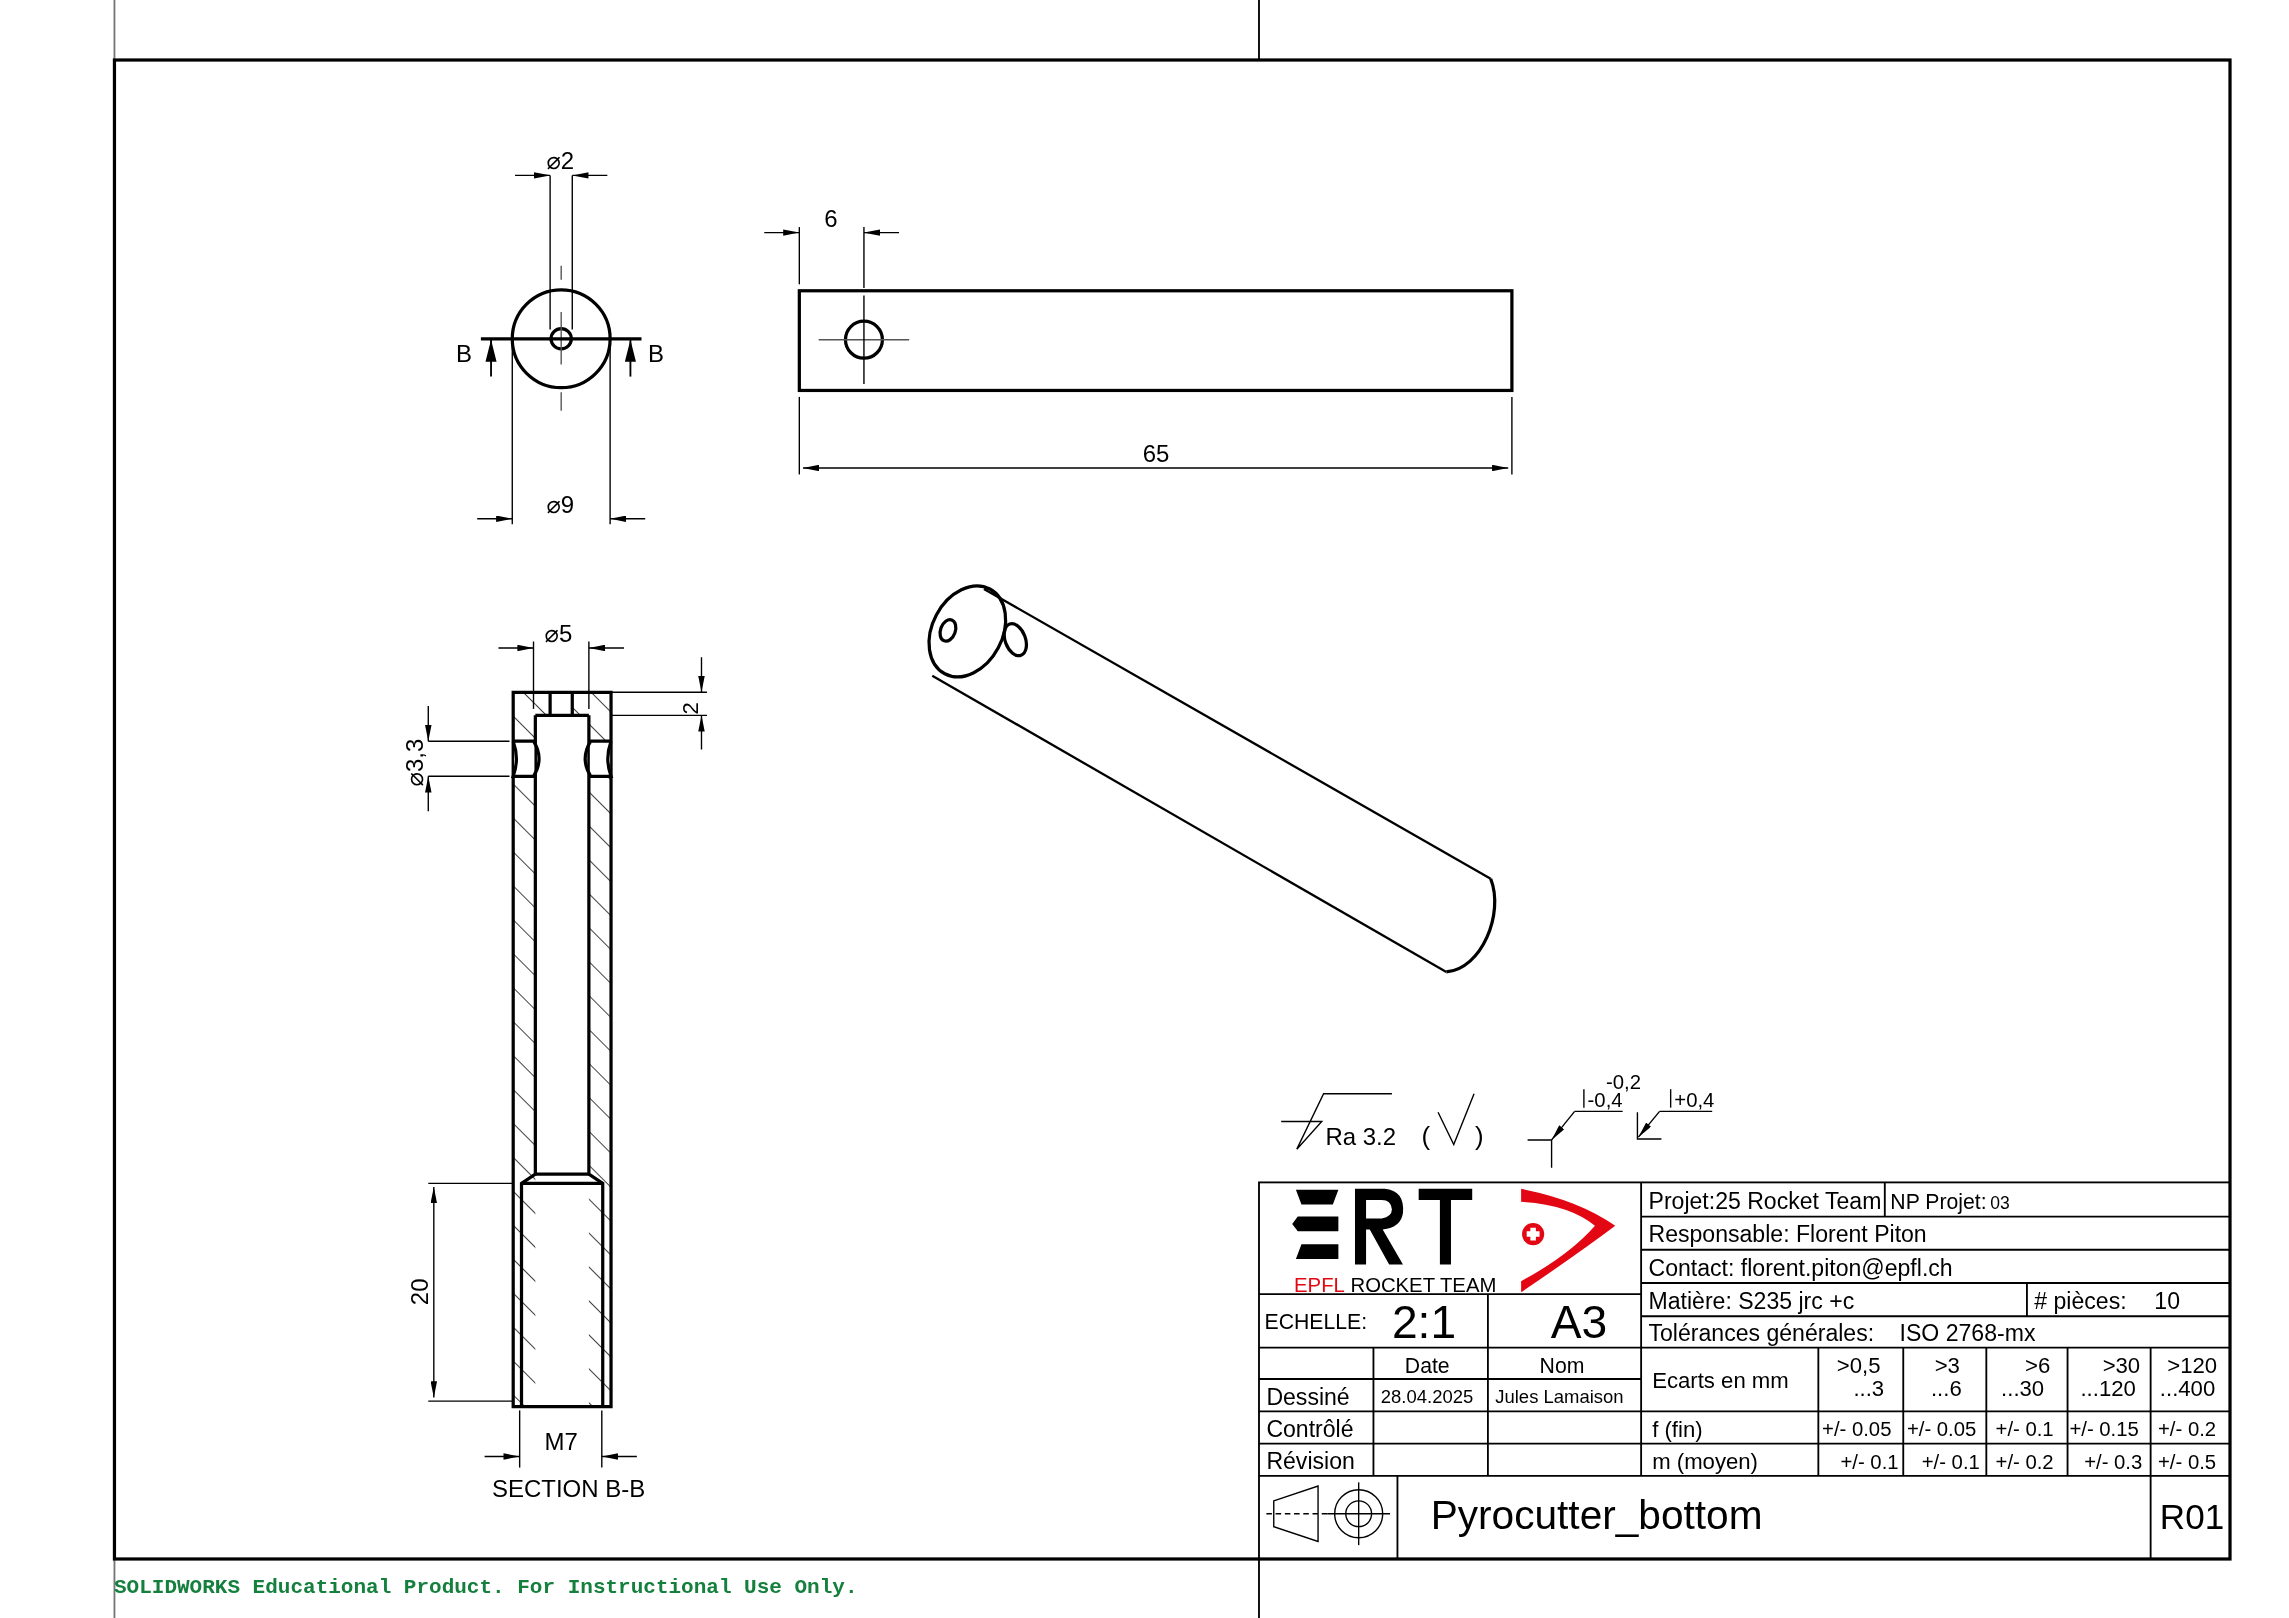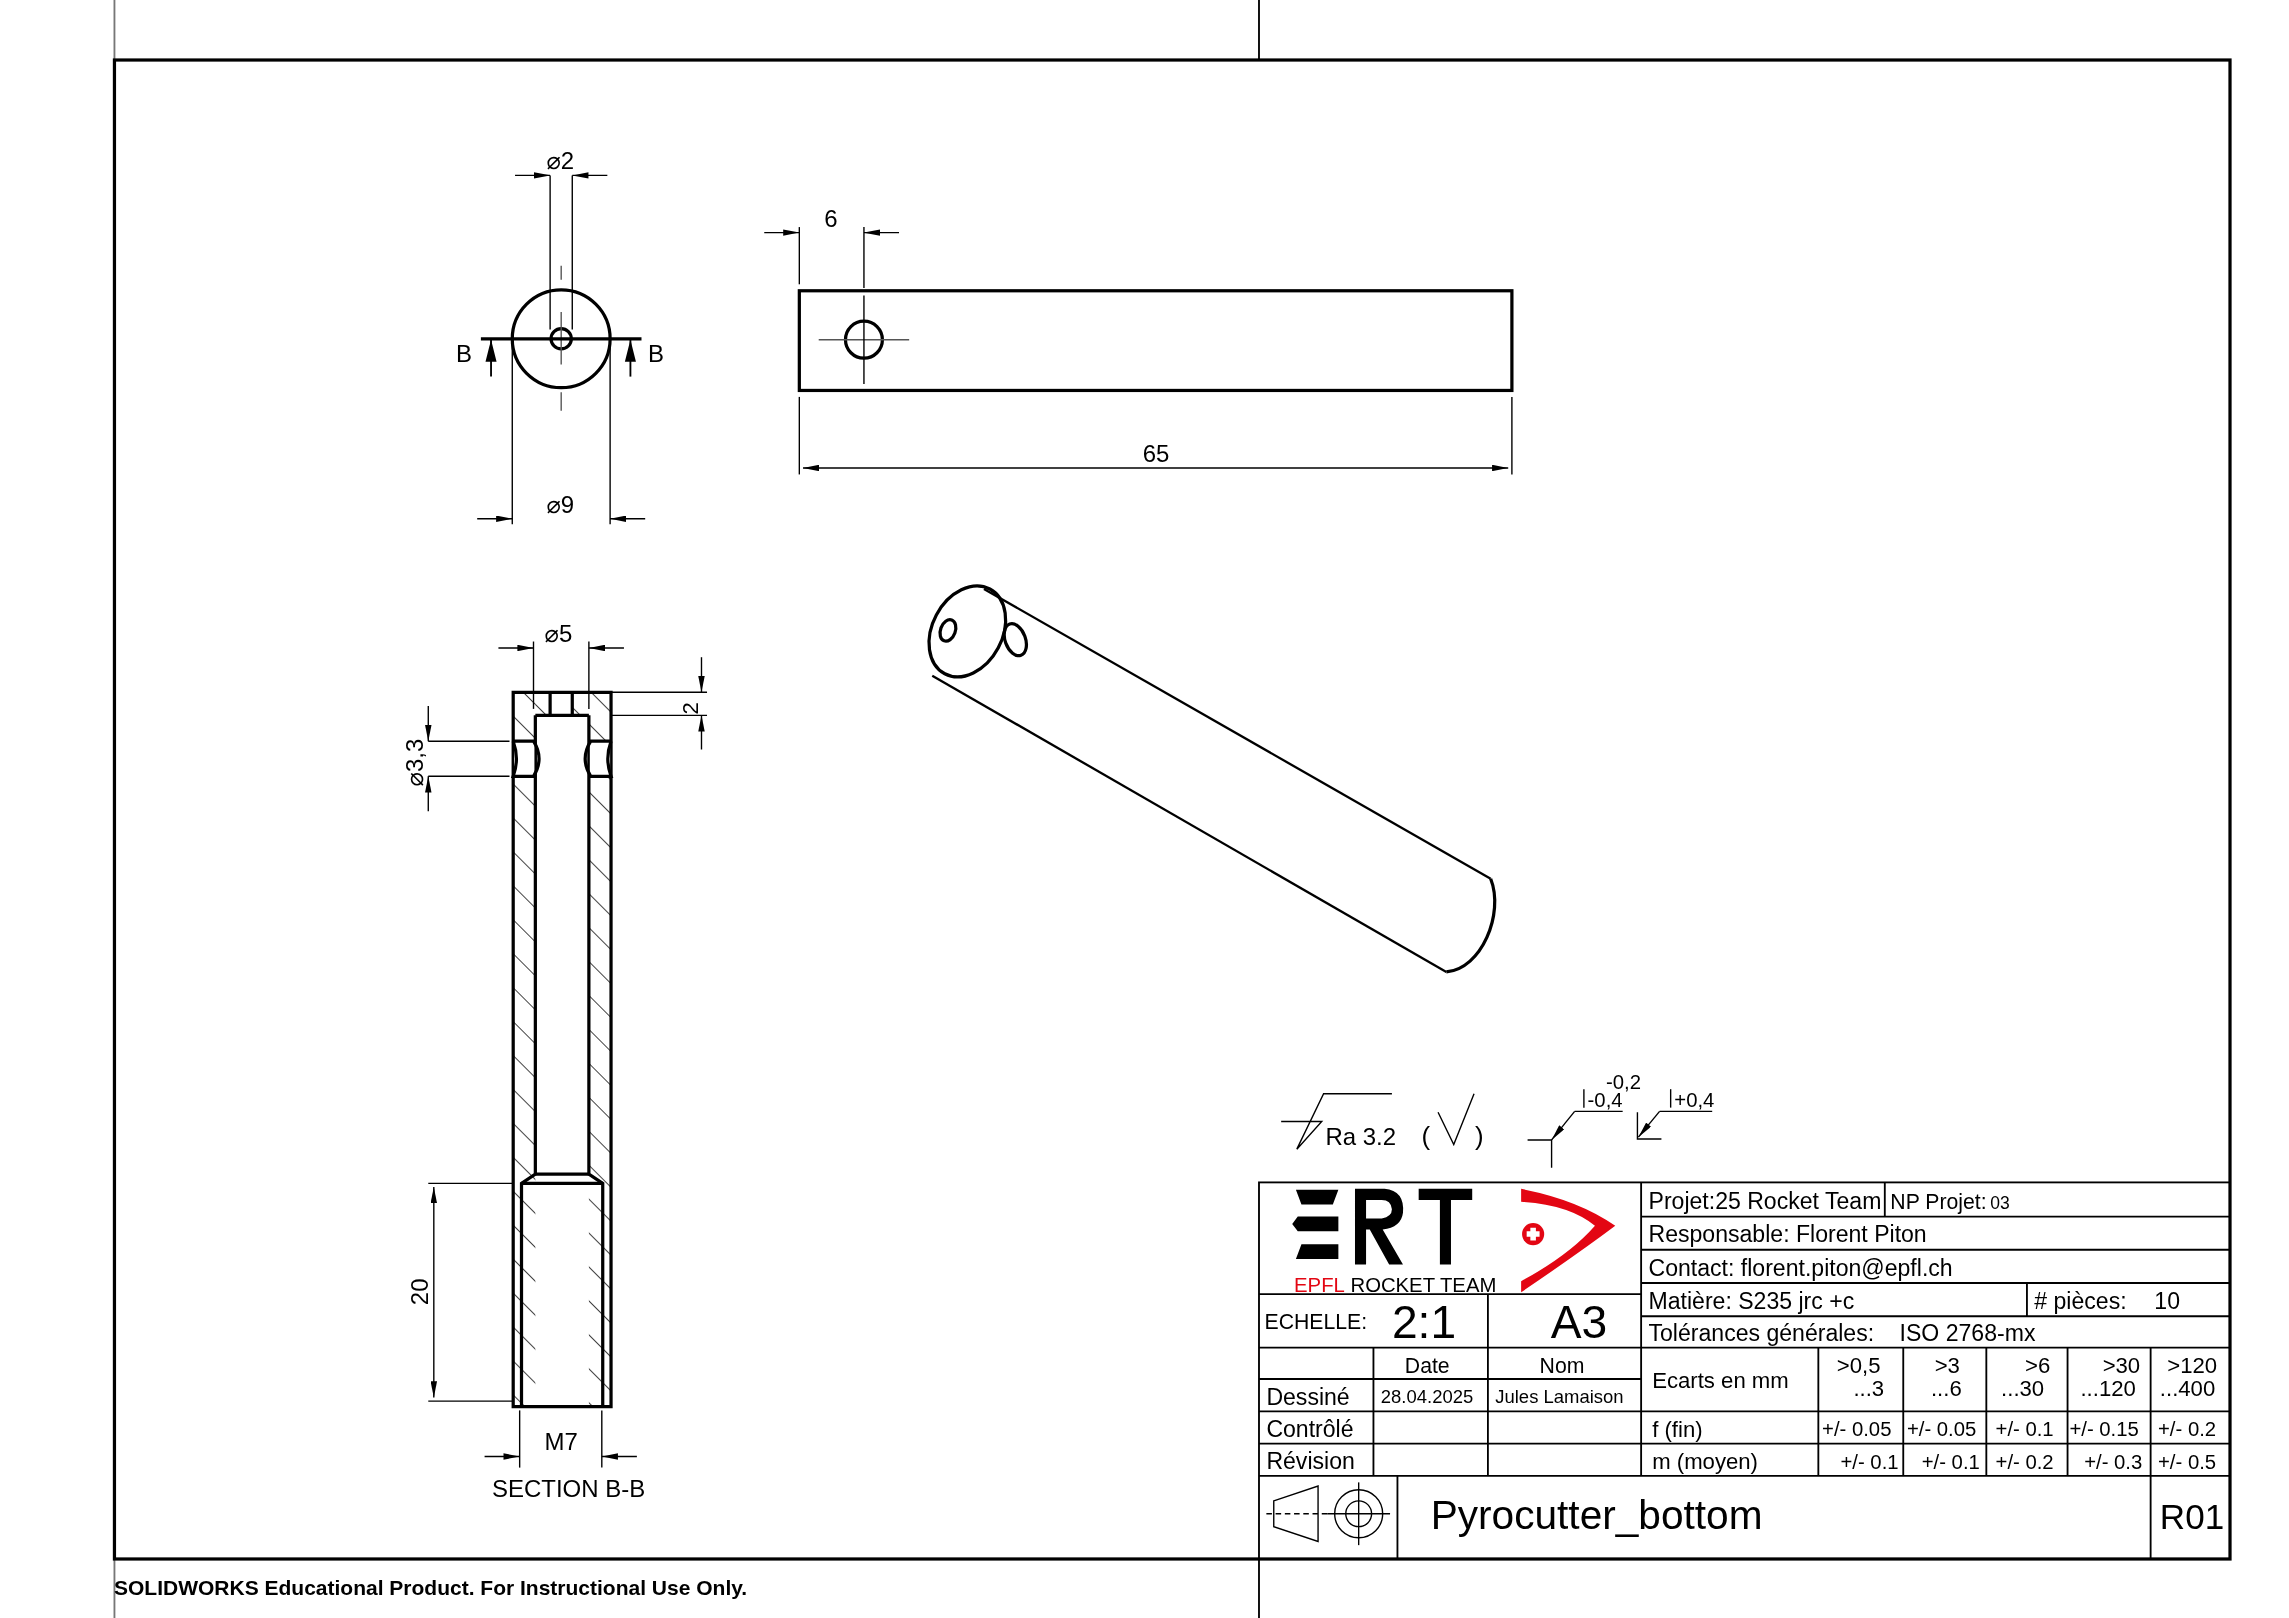--- a/index.html
+++ b/index.html
@@ -3,21 +3,21 @@
 <meta charset="utf-8">
 <style>
   html,body{margin:0;padding:0;background:#fff;}
   body{width:2290px;height:1619px;position:relative;overflow:hidden;}
   svg{position:absolute;left:0;top:0;}
   .t{font-family:"Liberation Sans",sans-serif;fill:#000;}
   .thk{stroke:#000;stroke-width:3.5;fill:none;}
   .thn{stroke:#000;stroke-width:1.5;fill:none;}
   .ctr{stroke:#555;stroke-width:1.5;fill:none;}
   .cell{stroke:#000;stroke-width:2;fill:none;}
-  .footer{position:absolute;left:114px;top:1576px;font-family:Liberation Sans, sans-serif;font-weight:bold;font-size:21px;color:#000000;}
+  .footer{position:absolute;left:114px;top:1576px;font-family:Liberation Mono, monospace;font-weight:bold;font-size:21px;color:#15803d;}
 </style>
 </head>
 <body>
 
 <svg width="2290" height="1619" viewBox="0 0 2481 1754">
   <defs>
     <marker id="ar" viewBox="0 0 10 4" refX="10" refY="2" markerWidth="18" markerHeight="7" orient="auto-start-reverse" markerUnits="userSpaceOnUse">
       <path d="M0,0 L10,2 L0,4 z" fill="#000"></path>
     </marker>
     <pattern id="hatch" patternUnits="userSpaceOnUse" width="26" height="26" patternTransform="rotate(-45)">

